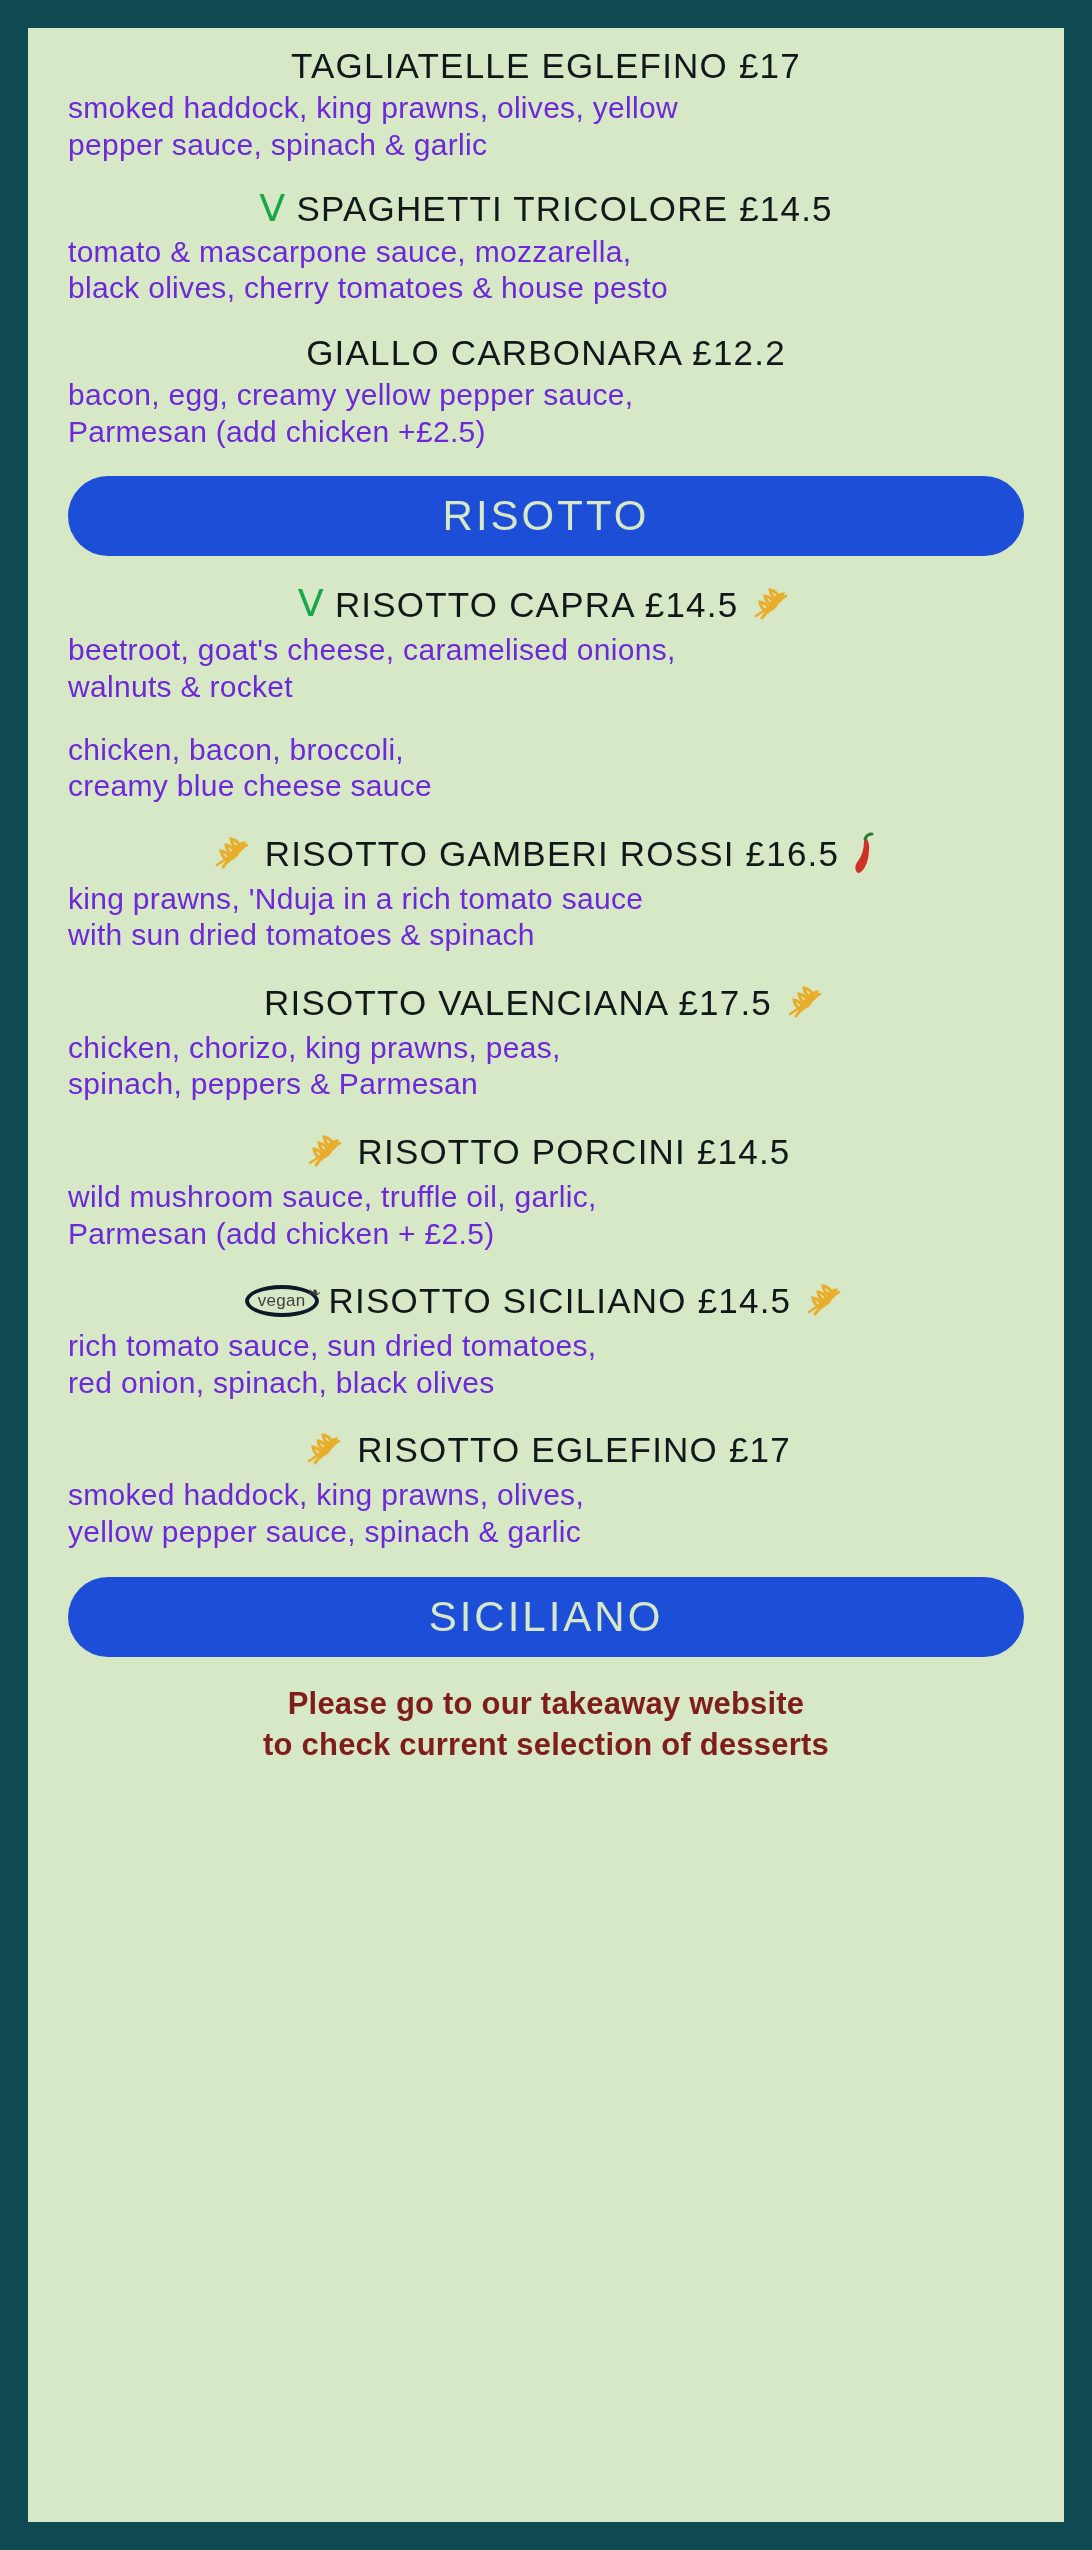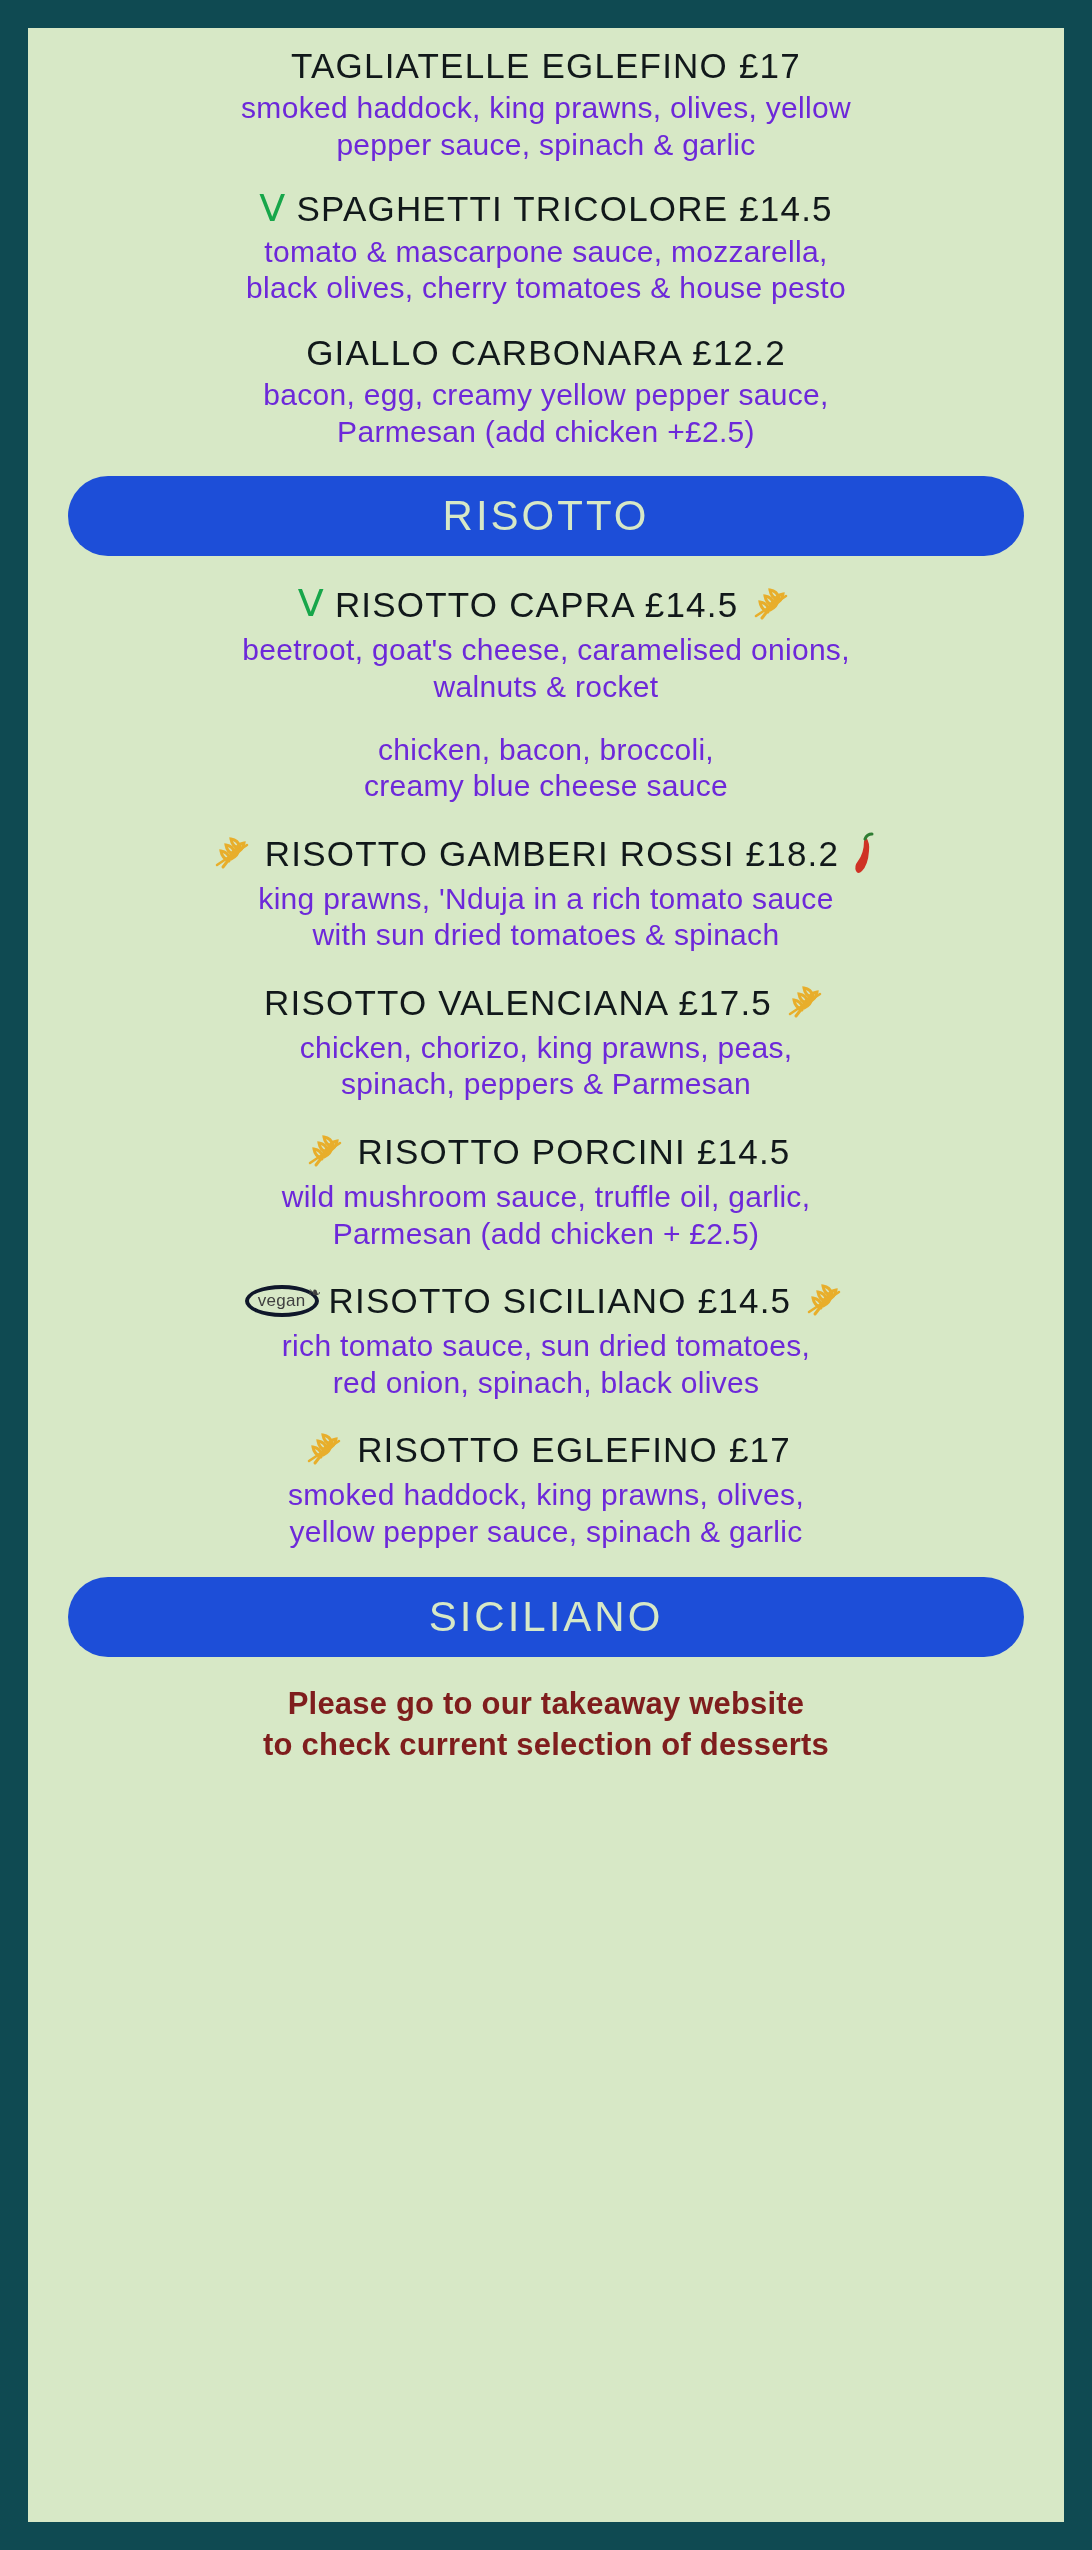--- a/index.html
+++ b/index.html
@@ -18,21 +18,21 @@
     left: 28px;
     top: 28px;
     width: 1036px;
     height: 2494px;
     background: #d7e8c6;
     box-sizing: border-box;
     padding: 18px 40px 0 40px;
     overflow: hidden;
   }
   .dish {
-    text-align: center;
+    text-align: left;
     margin-bottom: 26px;
   }
   .dish-title {
     font-size: 35px;
     letter-spacing: 1.2px;
     color: #11181a;
     line-height: 1.15;
     display: flex;
     align-items: center;
     justify-content: center;
@@ -161,21 +161,21 @@
                 <path d="M14 36 L31 14"></path>
                 <path d="M20 30 q-7 -3 -8 -10 q7 1 9 8"></path>
                 <path d="M25 24 q-7 -3 -8 -10 q7 1 9 8"></path>
                 <path d="M30 18 q-7 -3 -8 -10 q7 1 9 8"></path>
                 <path d="M22 28 q7 -3 8 -10 q-7 1 -9 8"></path>
                 <path d="M27 22 q7 -3 8 -10 q-7 1 -9 8"></path>
                 <path d="M8 34 L38 14" stroke-width="2.5"></path>
               </g>
             </svg>
           </span>
-          <span class="name">RISOTTO GAMBERI ROSSI £18.2</span>
+          <span class="name">RISOTTO GAMBERI ROSSI £16.5</span>
           <span class="icon chilli-icon">
             <svg width="34" height="46" viewBox="0 0 34 46">
               <path d="M17 6 q4 6 3 14 q-1 14 -7 20 q-4 4 -6 0 q-2 -5 2 -10 q6 -8 6 -20z" fill="#cf3225"></path>
               <path d="M16 8 q2 -5 7 -5" stroke="#2e7d32" stroke-width="3" fill="none" stroke-linecap="round"></path>
             </svg>
           </span>
         </div>
         <div class="dish-desc">king prawns, 'Nduja in a rich tomato sauce<br>with sun dried tomatoes &amp; spinach</div>
       </div>
       <div class="dish">

